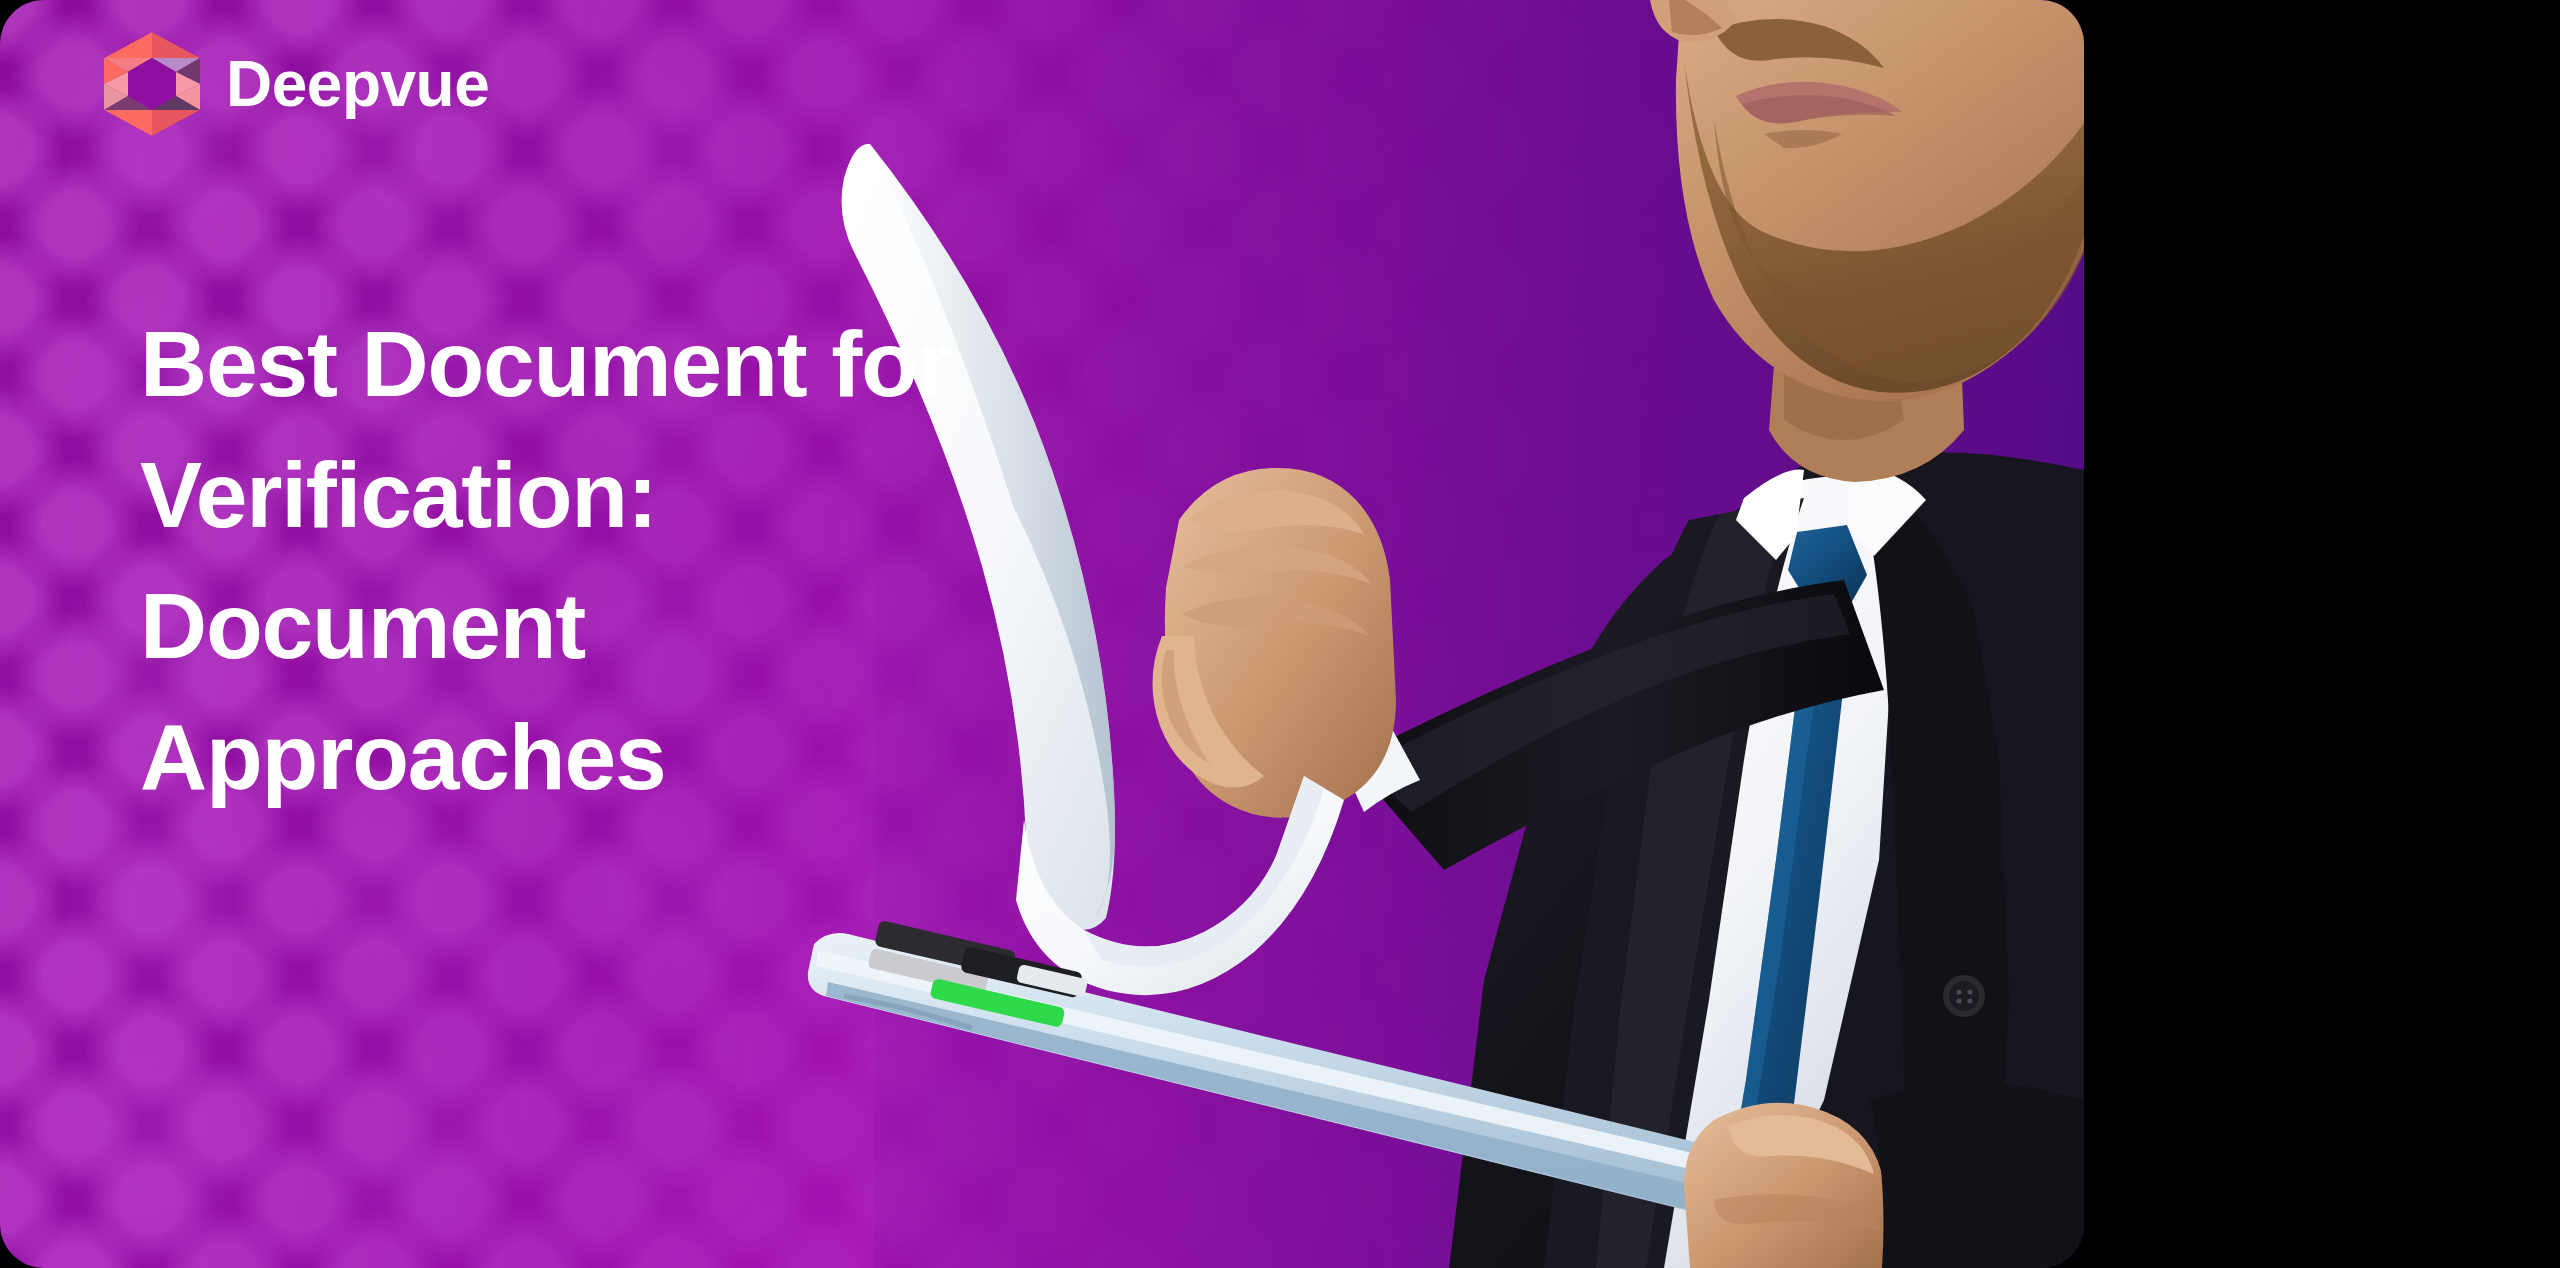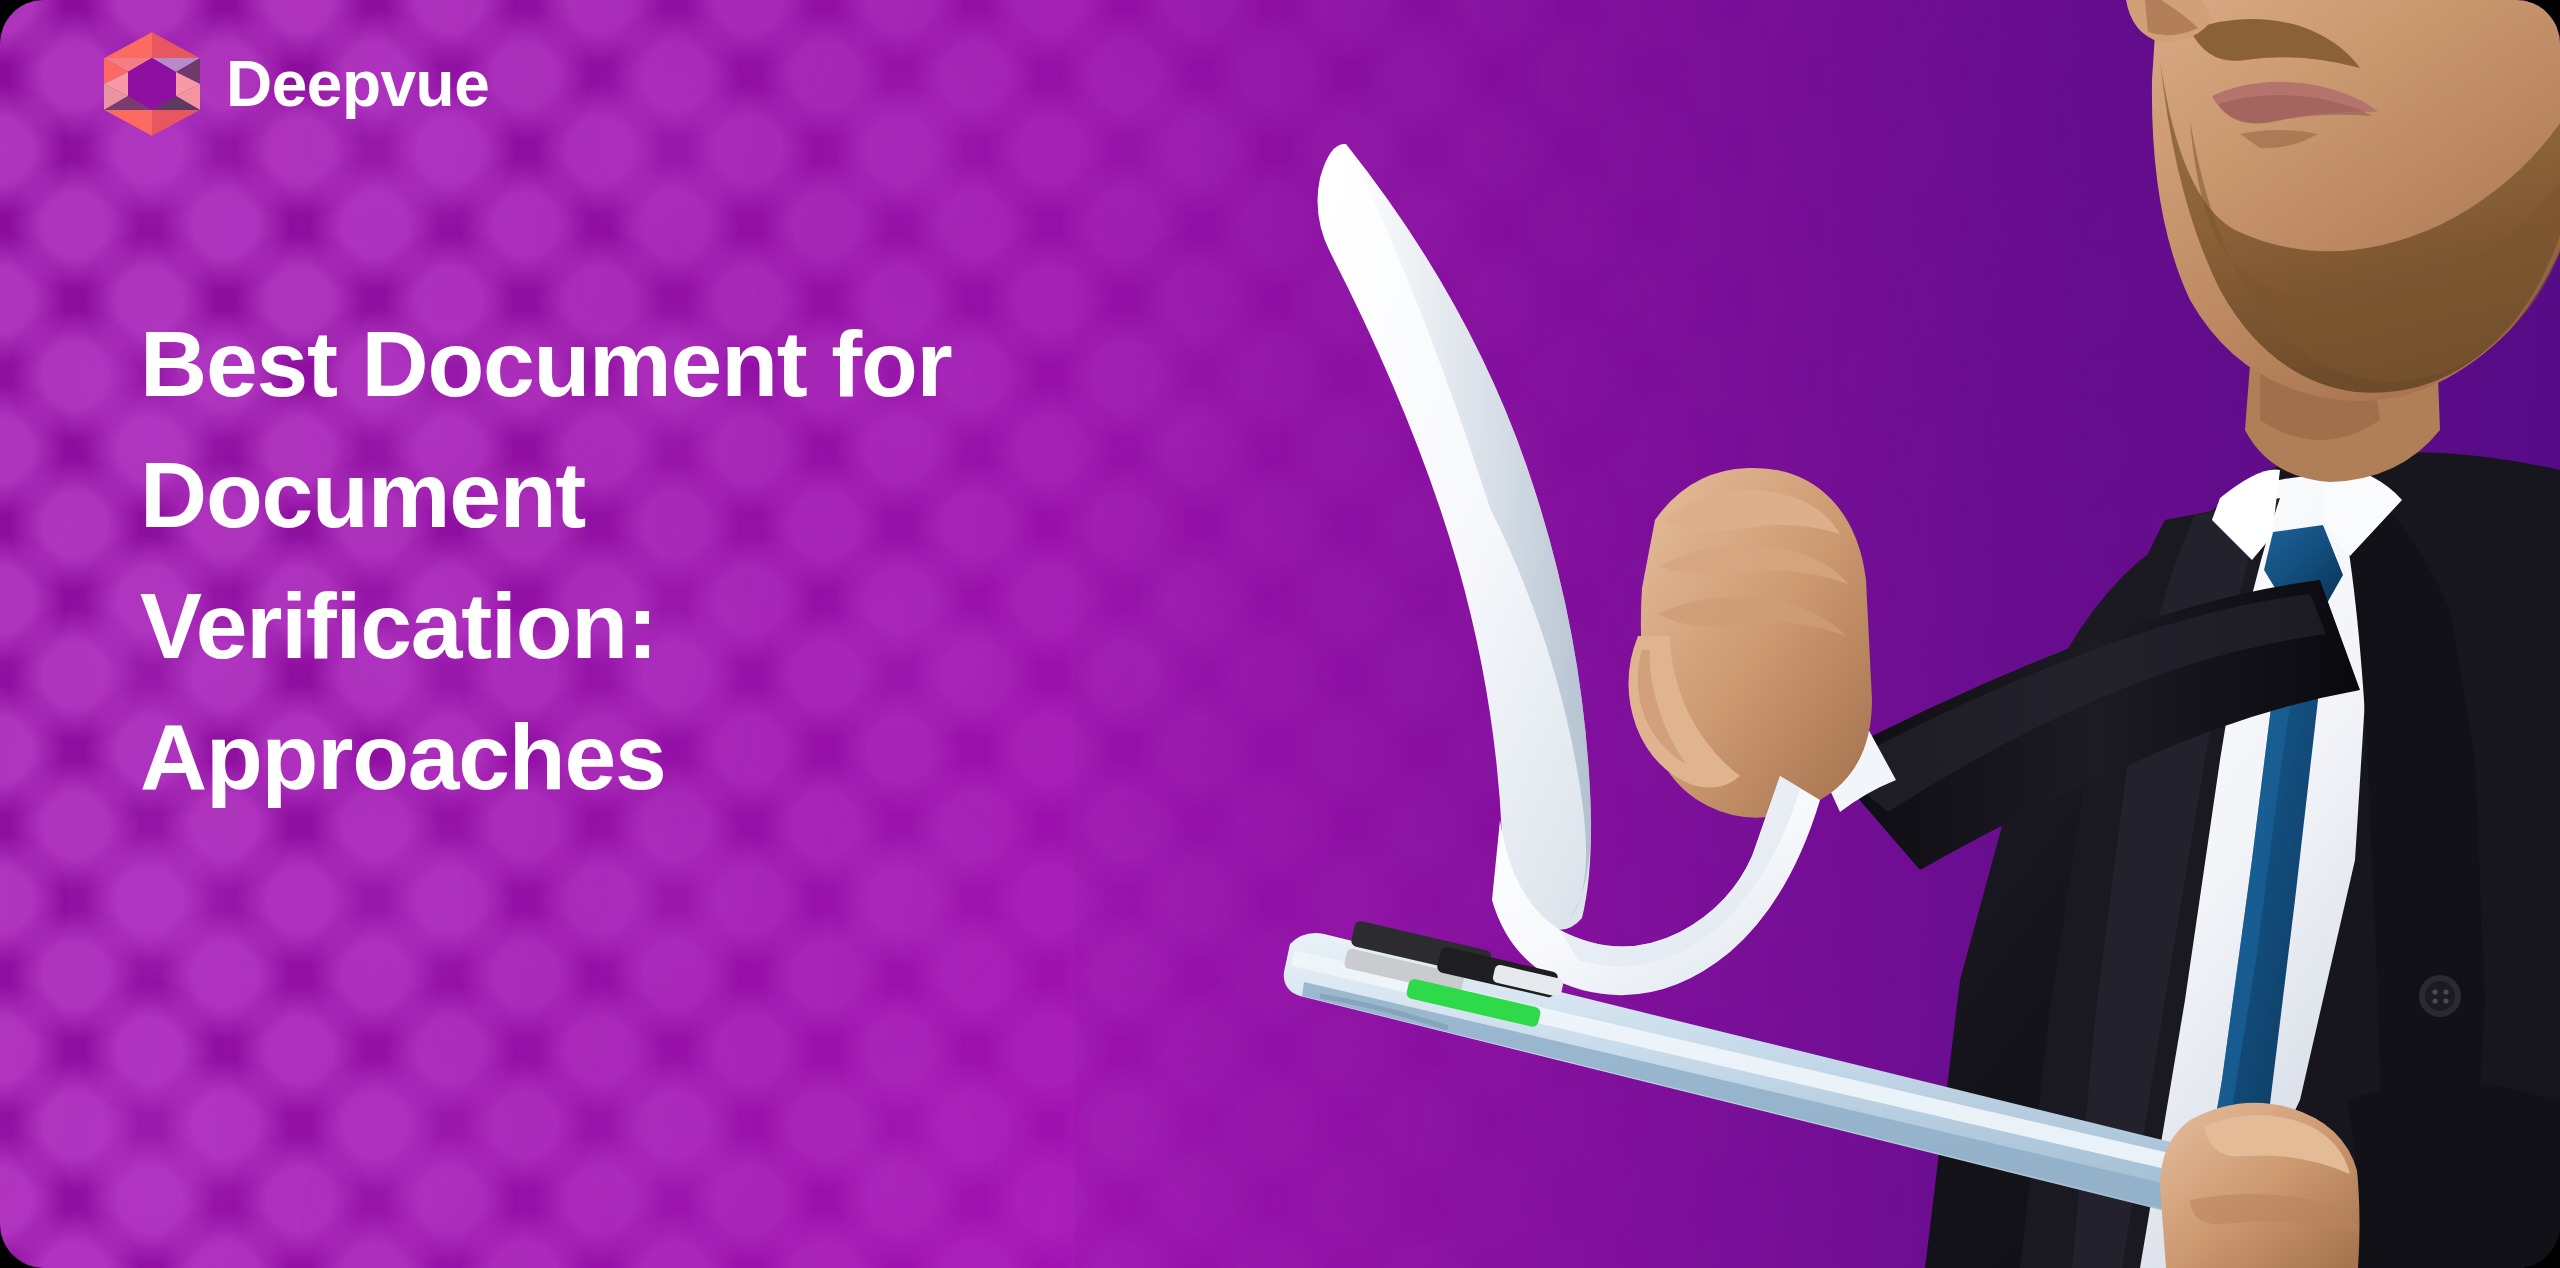--- a/index.html
+++ b/index.html
@@ -1,19 +1,19 @@
 <!DOCTYPE html>
 <html><head>
 <meta charset="utf-8">
 <style>
   html,body{margin:0;padding:0;background:#000;}
   body{width:2560px;height:1268px;overflow:hidden;
        font-family:"Liberation Sans","DejaVu Sans",sans-serif;}
 
-  .banner{position:relative;width:2560px;height:1268px;border-radius:44px;overflow:hidden;
+  .banner{position:relative;width:2084px;height:1268px;border-radius:44px;overflow:hidden;
           background:linear-gradient(118deg,#8A0D9B 0%,#8E0FA0 18%,#9610A8 38%,#A513B4 58%,#B516BE 78%,#BE18C4 100%);}
 
   
   .dots{position:absolute;inset:0;
         background-image:
           radial-gradient(circle at 50% 50%, rgba(214,96,226,.48) 30%, rgba(214,96,226,0) 62%),
           radial-gradient(circle at 50% 50%, rgba(214,96,226,.48) 30%, rgba(214,96,226,0) 62%);
         background-size:150px 150px,150px 150px;
         background-position:0 0,75px 75px;
         -webkit-mask-image:linear-gradient(100deg,#000 0%,rgba(0,0,0,.92) 14%,rgba(0,0,0,.55) 34%,rgba(0,0,0,.22) 52%,rgba(0,0,0,.06) 68%,rgba(0,0,0,0) 82%);
@@ -245,18 +245,18 @@
 
         <polygon points="24,40 48,26 72,40 72,64 48,78 24,64" fill="#8E0FA0"></polygon>
         <polygon points="24,40 48,26 48,52" fill="#8E0FA0"></polygon>
       </g>
     </svg>
     <span class="logo-word">Deepvue</span>
   </div>
 
   <h1 class="headline">
     <span class="ln">Best Document for</span>
+    <span class="ln">Verification:</span>
     <span class="ln">Document</span>
-    <span class="ln">Verification:</span>
     <span class="ln">Approaches</span>
   </h1>
 
 </div>
 
 </body></html>

